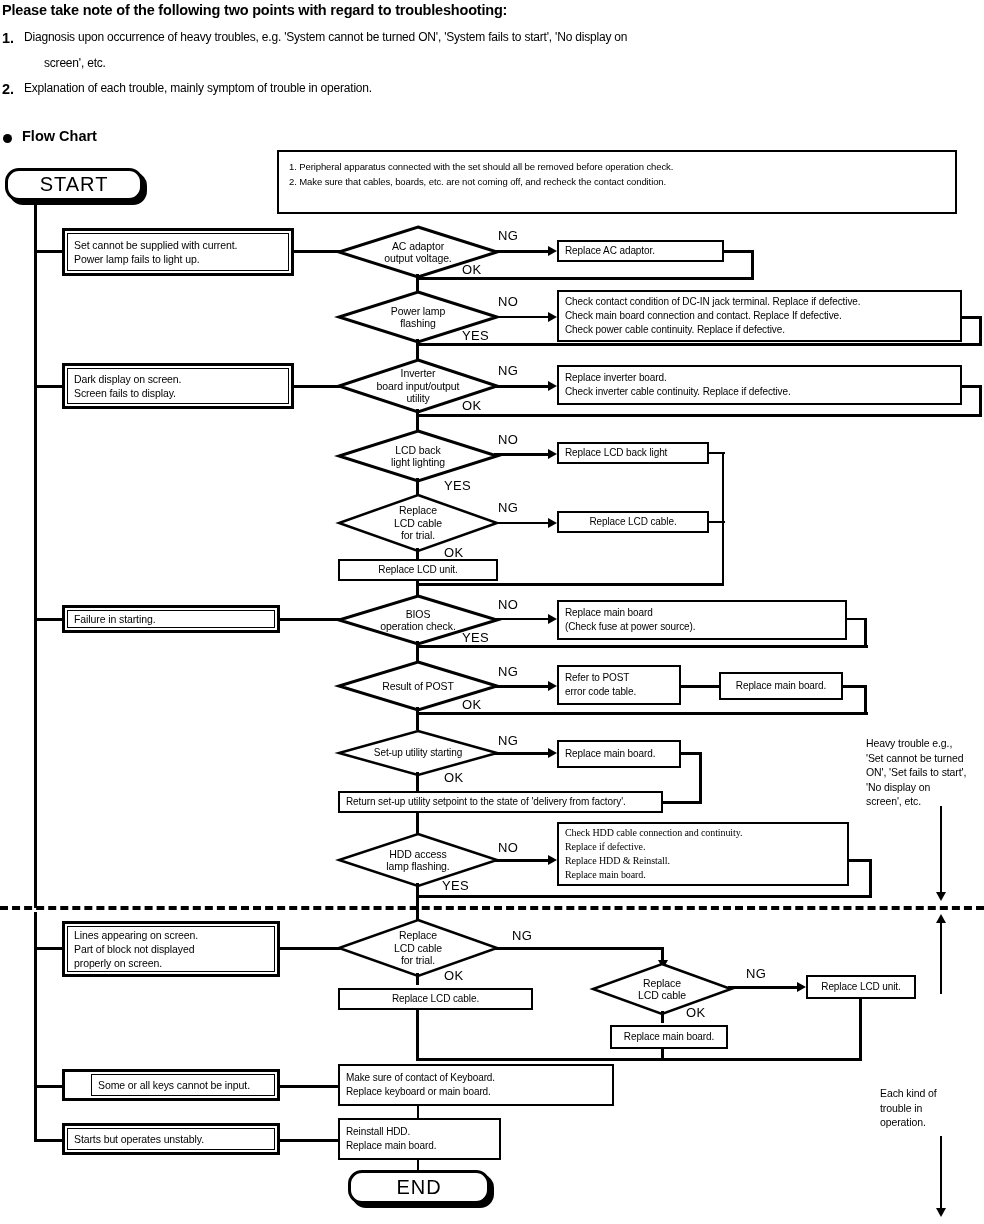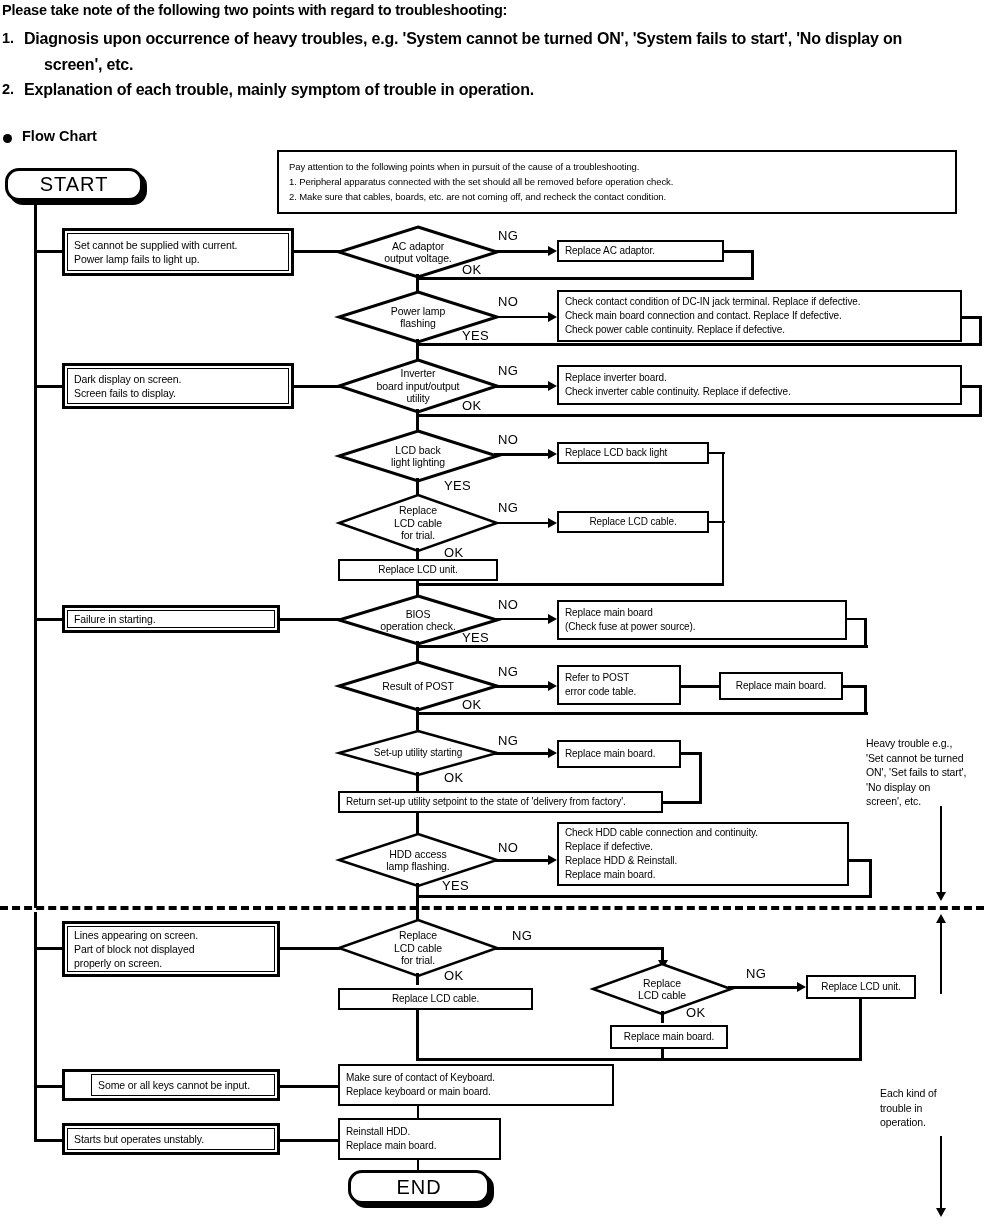--- a/index.html
+++ b/index.html
@@ -8,21 +8,21 @@
     width:984px;height:1224px;position:relative;overflow:hidden;
     font-family:"Liberation Sans", sans-serif;
     color:#000000;
   }
   
   #intro{position:absolute;left:0;top:0;width:984px;}
   .intro-lead{
     position:absolute;left:2px;top:2px;width:960px;
     font-size:14.5px;font-weight:700;letter-spacing:-0.2px;white-space:nowrap;
   }
-  .intro-item{position:absolute;font-size:16px;font-weight:700;letter-spacing:-0.2px;}
+  .intro-item{position:absolute;font-size:12px;font-weight:400;letter-spacing:-0.2px;}
   .intro-num{position:absolute;font-size:14.5px;font-weight:700;}
   #intro-1-num{left:2px;top:30px;}
   #intro-1-a{left:24px;top:30px;width:950px;white-space:nowrap;}
   #intro-1-b{left:44px;top:56px;white-space:nowrap;}
   #intro-2-num{left:2px;top:81px;}
   #intro-2-a{left:24px;top:81px;white-space:nowrap;}
   #flowchart-heading{
     position:absolute;left:22px;top:128px;font-size:14.5px;font-weight:700;white-space:nowrap;
   }
   #flowchart-bullet{
@@ -109,21 +109,20 @@
   <div class="intro-num" id="intro-1-num">1.</div>
   <div class="intro-item" id="intro-1-a">Diagnosis upon occurrence of heavy troubles, e.g. 'System cannot be turned ON',  'System fails to start', 'No display on</div>
   <div class="intro-item" id="intro-1-b">screen', etc.</div>
   <div class="intro-num" id="intro-2-num">2.</div>
   <div class="intro-item" id="intro-2-a">Explanation of each trouble, mainly symptom of trouble in operation.</div>
   <div id="flowchart-bullet"></div>
   <div id="flowchart-heading">Flow Chart</div>
 </div>
 
 <div id="note-box" style="left:277px;top:150px;width:680px;height:64px;">
-  <div class="ln">Pay attention to the following points when in pursuit of the cause of a troubleshooting.</div>
   <div class="ln">1. Peripheral apparatus connected with the set should all be removed before operation check.</div>
   <div class="ln">2. Make sure that cables, boards, etc. are not coming off, and recheck the contact condition.</div>
 </div>
 
 <div class="node term" style="left:5px;top:168px;width:138px;height:33px;">START</div>
 
 <div class="node term" style="left:348px;top:1170px;width:142px;height:34px;text-align:right;">END</div>
 
 <div class="vl" style="left:34px;top:200px;height:708px;"></div>
 <div class="vl" style="left:34px;top:912px;height:230px;"></div>
@@ -388,21 +387,21 @@
     <span>lamp flashing.</span>
   </div>
 </div>
 <div class="hl" style="left:494px;top:859px;width:58px;"></div>
 <div class="arr-r" style="left:548px;top:855px;"></div>
 <div class="blab" style="left:498px;top:840px;">NO</div>
 <div class="vl" style="left:416px;top:883px;height:14px;"></div>
 <div class="hl" style="left:416px;top:895px;width:456px;"></div>
 <div class="blab" style="left:442px;top:878px;">YES</div>
 
-<div class="node box" style="left:557px;top:822px;width:292px;height:64px;">
+<div class="node box" style="left:557px;top:822px;width:292px;height:64px;font-family:Liberation Serif, serif;">
   <div class="ln">Check HDD cable connection and continuity.</div>
   <div class="ln">Replace if defective.</div>
   <div class="ln">Replace HDD &amp; Reinstall.</div>
   <div class="ln">Replace main board.</div>
 </div>
 <div class="hl" style="left:847px;top:859px;width:24px;"></div>
 <div class="vl" style="left:869px;top:859px;height:38px;"></div>
 
 <div class="dashed" style="left:0px;top:906px;width:984px;"></div>
 

